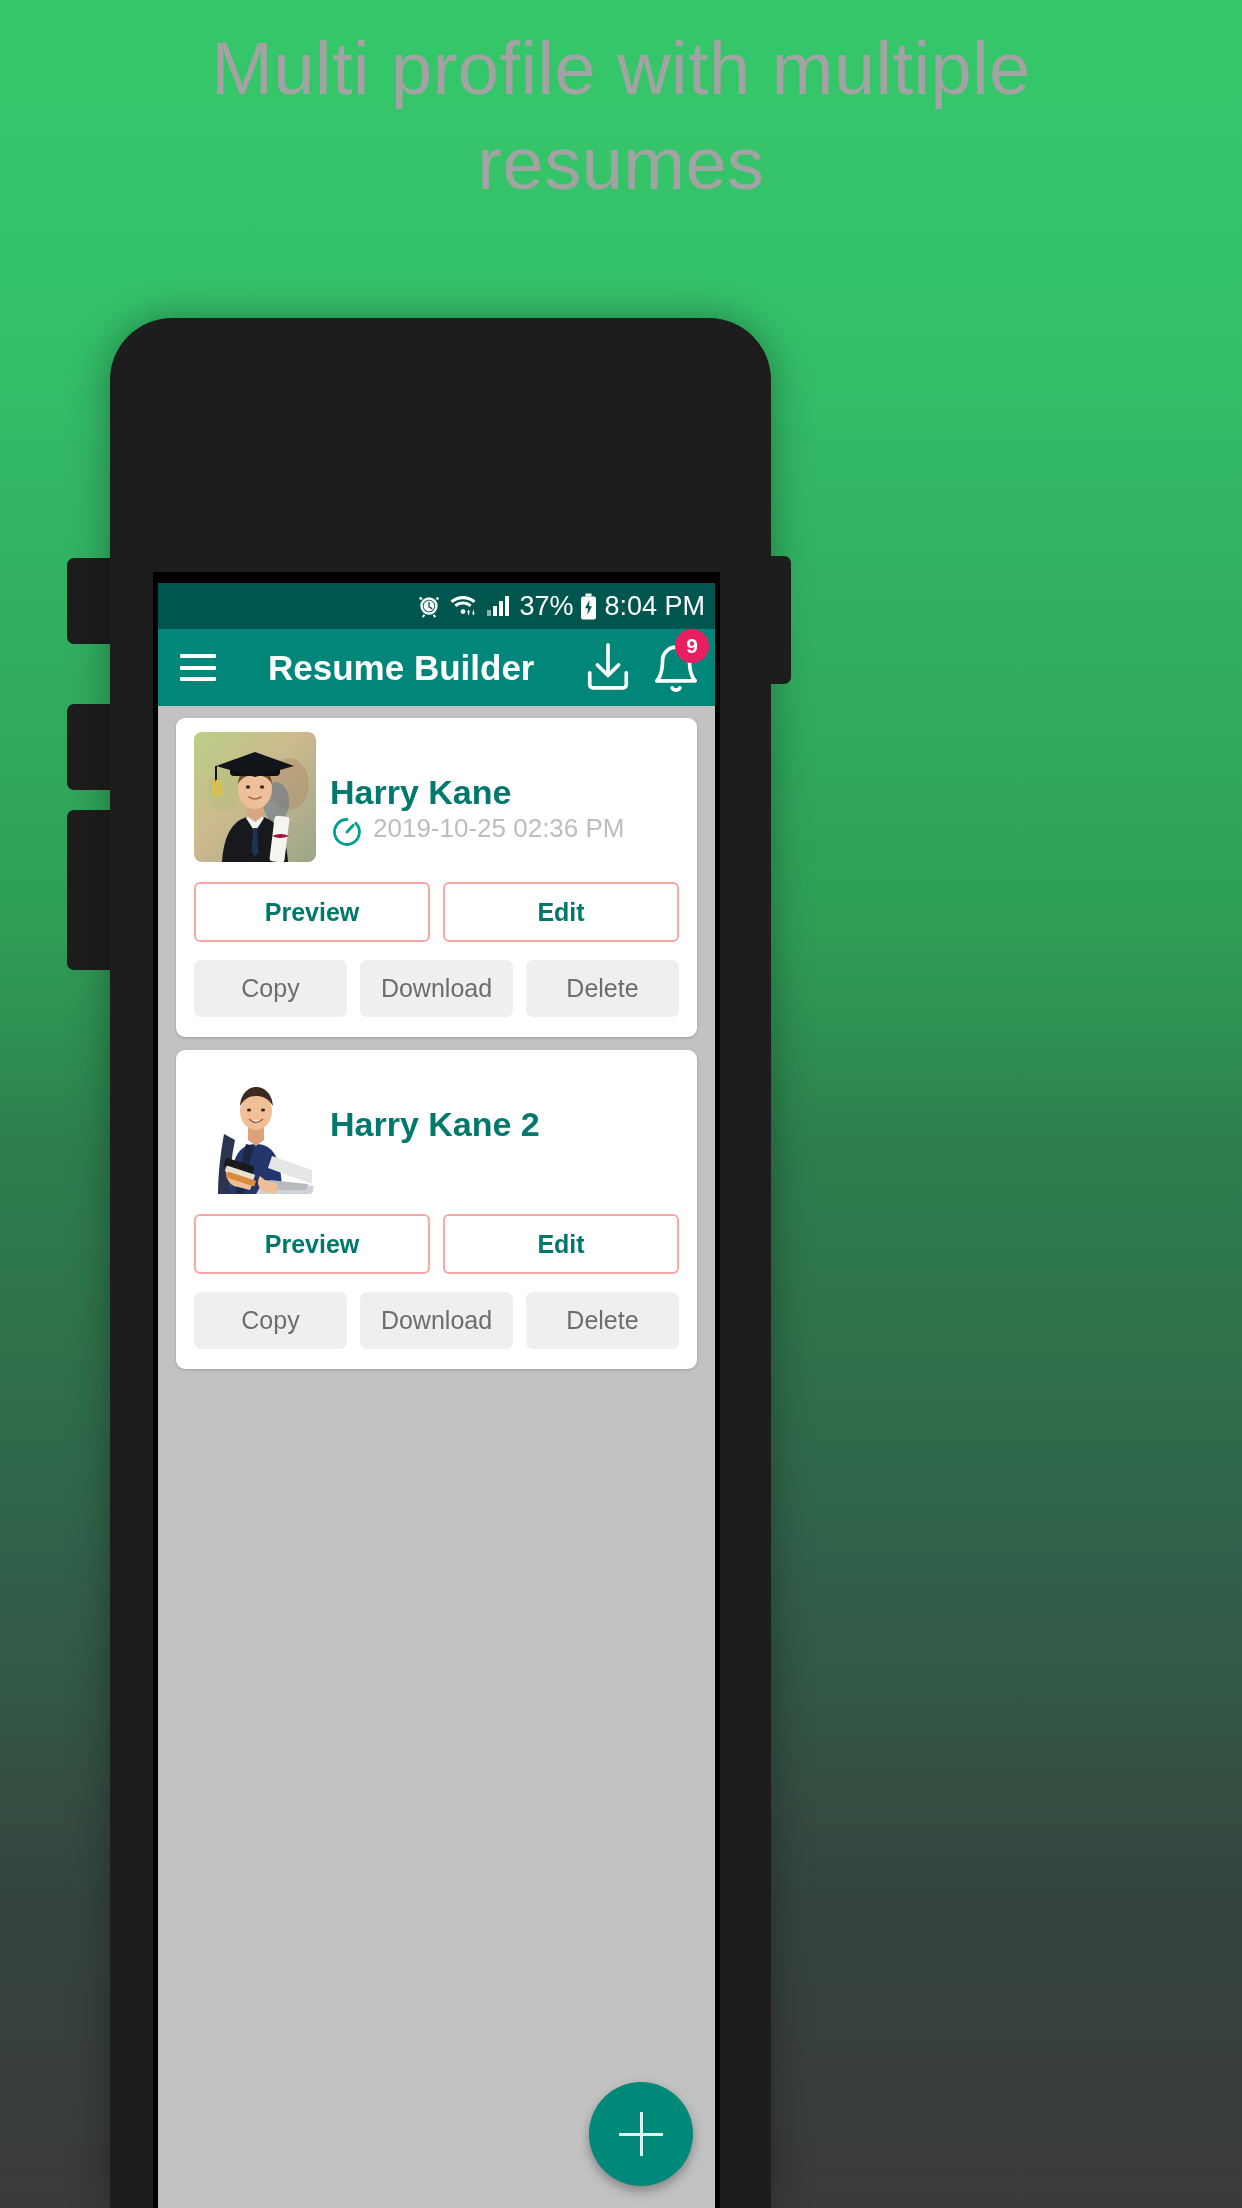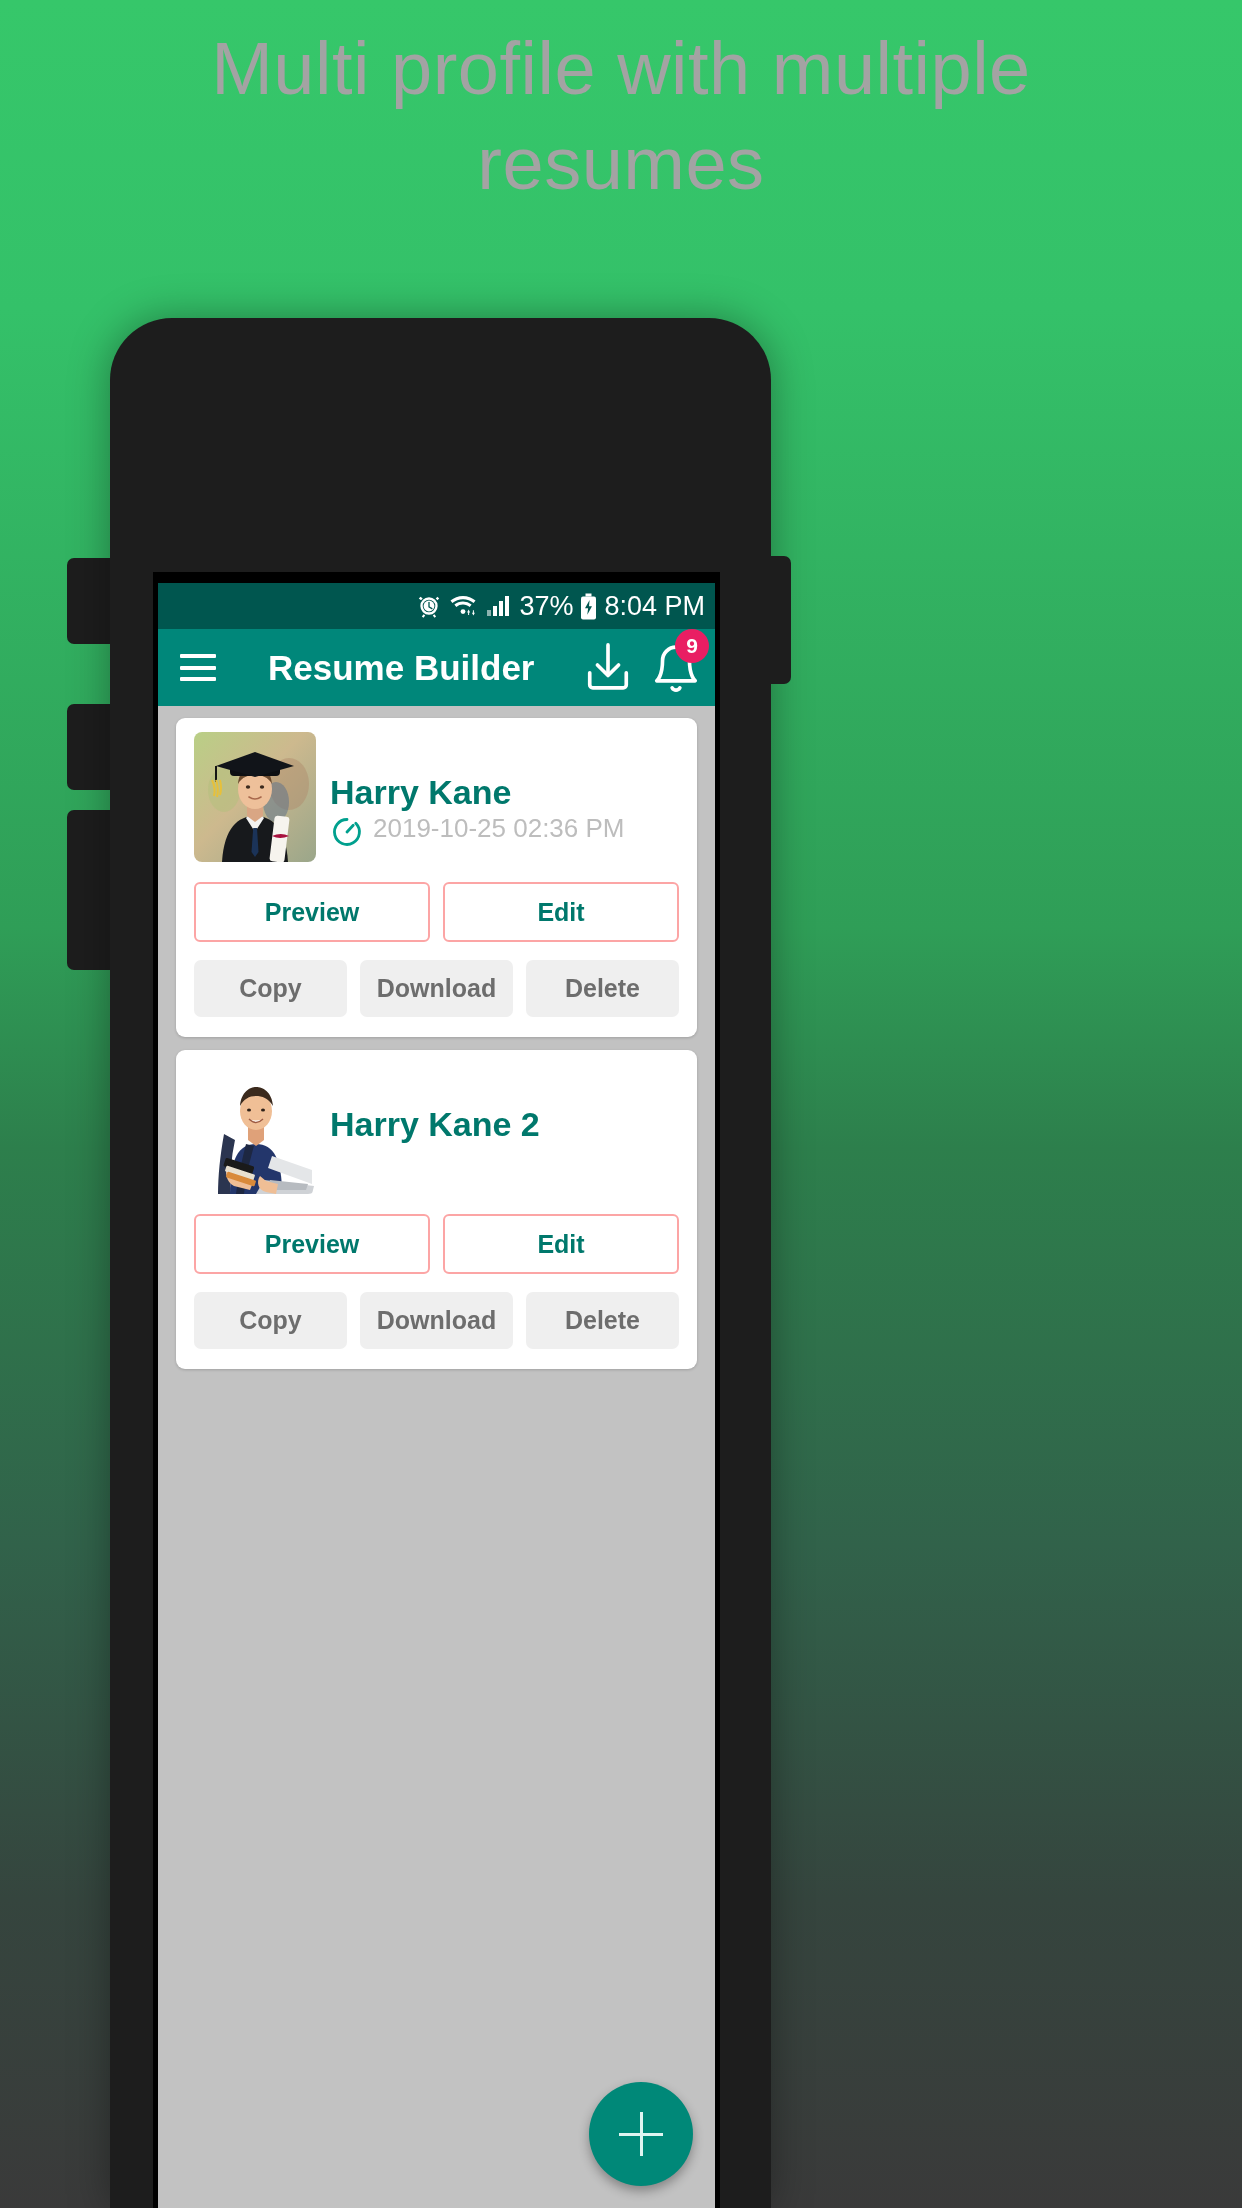--- a/index.html
+++ b/index.html
@@ -208,21 +208,21 @@
     display:flex; gap:13px;
   }
   .btn-flat{
     flex:1 1 0;
     height:57px;
     border:none;
     border-radius:7px;
     background:#efefef;
     color:#6d6d6d;
     font-size:25px;
-    font-weight:700;
+    font-weight:400;
     font-family:"Liberation Sans", sans-serif;
     display:flex; align-items:center; justify-content:center;
     cursor:pointer;
   }
 
   
   #fab{
     position:absolute;
     right:22px; bottom:22px;
     width:104px; height:104px;

